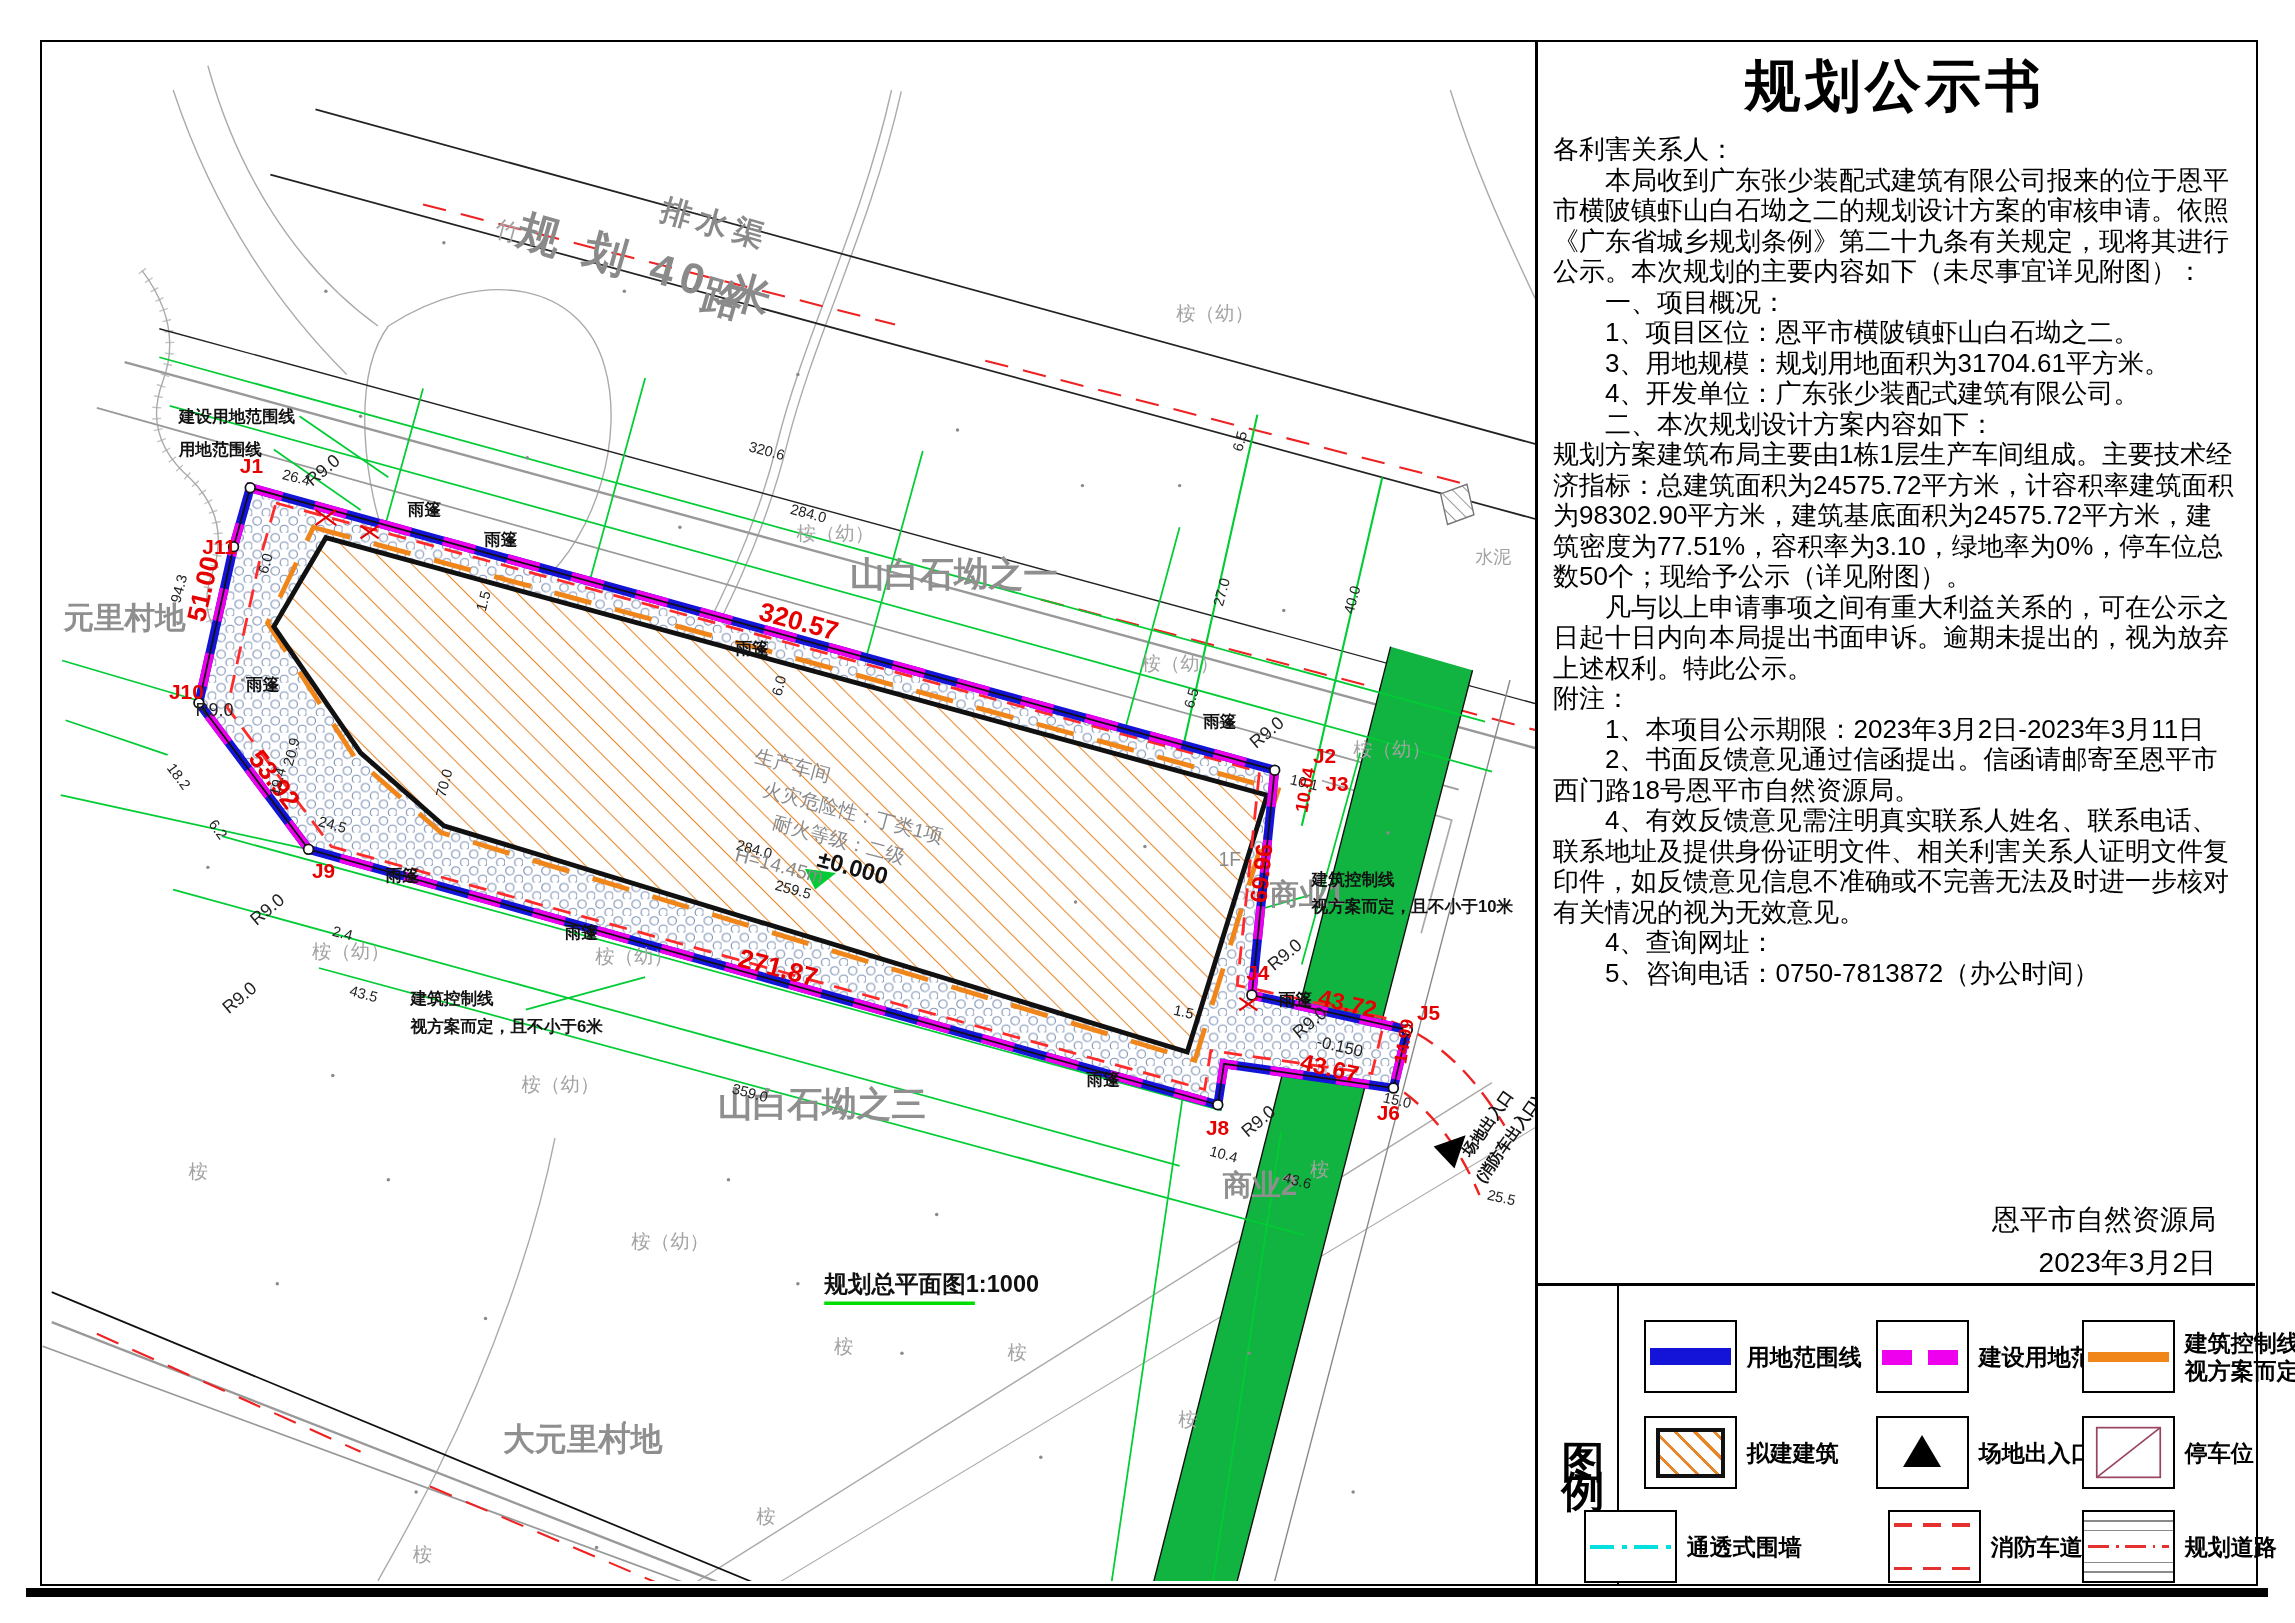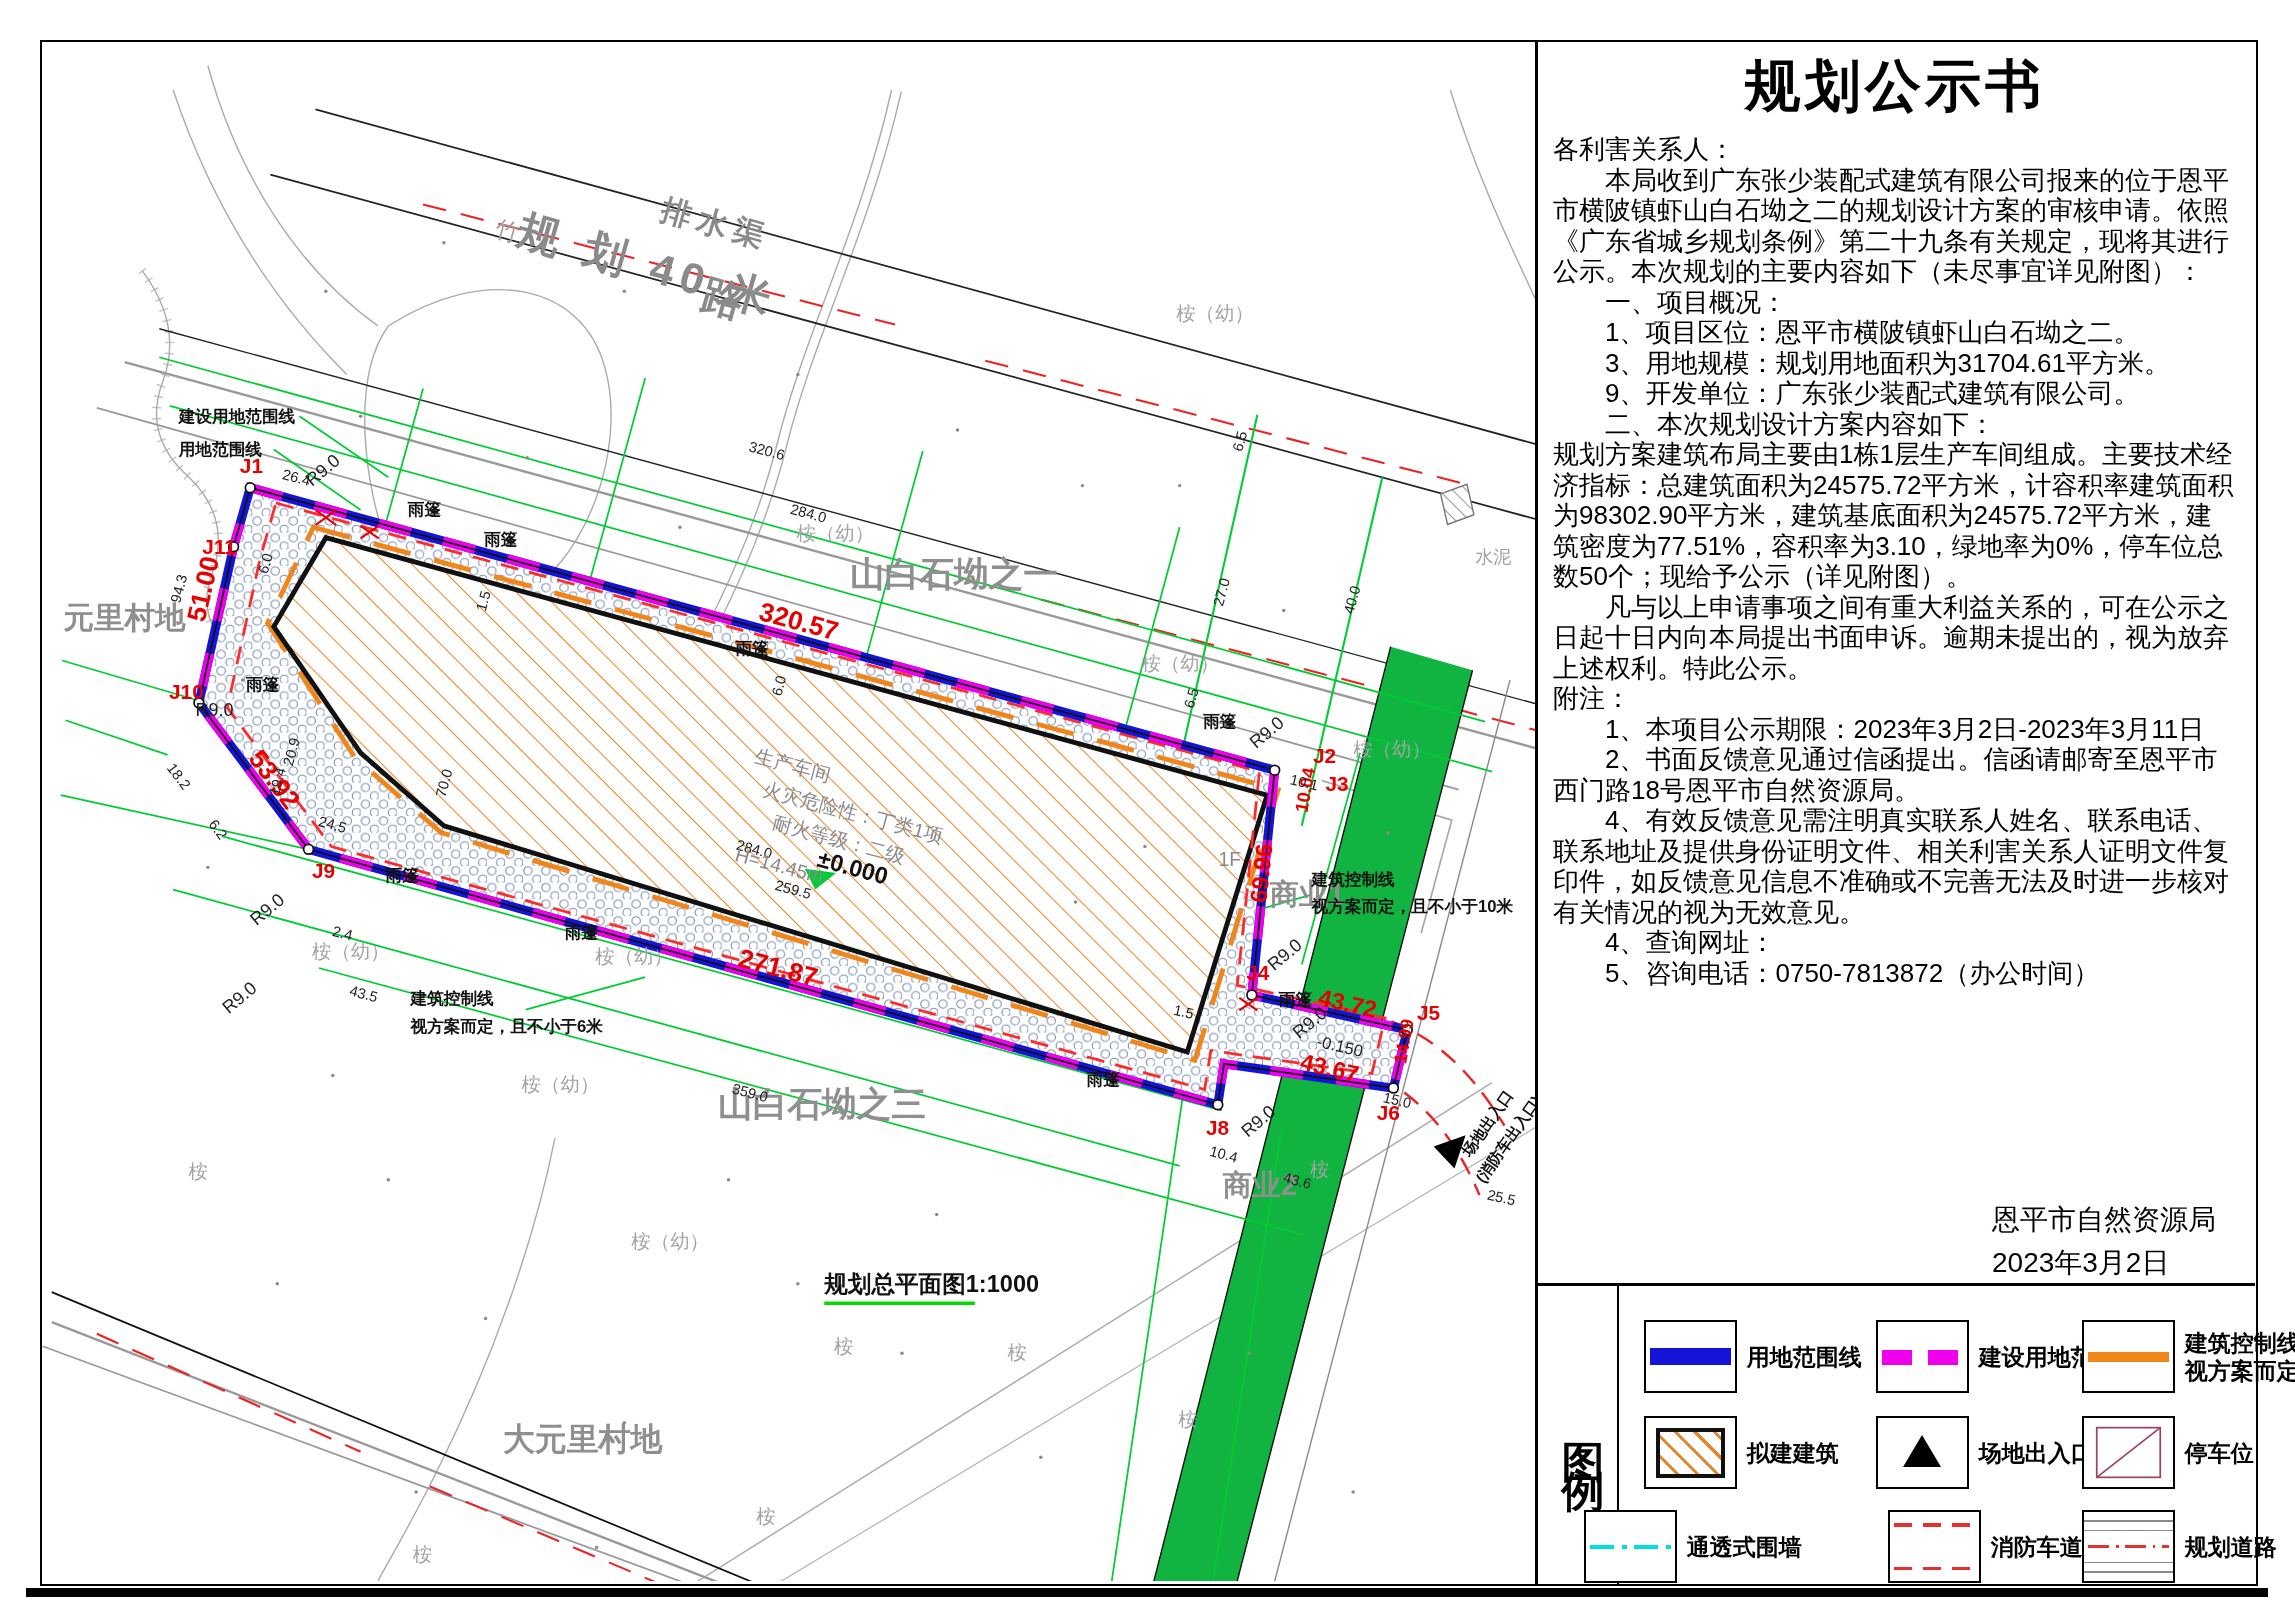--- a/index.html
+++ b/index.html
@@ -12,21 +12,21 @@
   #divider-h{left:1537px;top:1283px;width:718px;height:2.8px;background:#000;}
   #legend-divider{left:1617px;top:1286px;width:2.1px;height:298px;background:#000;}
   
   #doc-panel{left:1553px;top:49px;width:684px;height:1229px;}
   #doc-title{width:100%;text-align:center;font-size:56px;font-weight:bold;color:#000;letter-spacing:4.2px;}
   #doc-no{width:100%;text-align:right;font-size:25px;color:#000;margin-top:19.4px;padding-right:7px;box-sizing:border-box;}
   #doc-body{margin-top:9px;font-size:26px;line-height:30.5px;color:#000;}
   #doc-body p{margin:0;}
   #doc-body p.ind{text-indent:2em;}
   #doc-body p.url{letter-spacing:0px;}
-  #doc-sign{position:absolute;right:21px;top:1149px;text-align:left;font-size:28px;line-height:43px;color:#000;}
+  #doc-sign{position:absolute;right:21px;top:1149px;text-align:right;font-size:28px;line-height:43px;color:#000;}
   
   #legend-title{left:1549px;top:1322px;width:64px;height:229px;writing-mode:vertical-rl;text-orientation:upright;font-size:43px;font-weight:bold;color:#000;letter-spacing:28px;text-align:center;}
   .lg-cell{position:absolute;display:flex;align-items:center;}
   .lg-swatch{width:89px;height:69px;border:2.1px solid #000;background:#fff;position:relative;flex:none;overflow:hidden;}
   .lg-label{font-size:23px;font-weight:bold;color:#000;margin-left:9.7px;line-height:28px;}
   .lg-label.wrap{width:149px;}
   .bar{position:absolute;left:4.2px;right:4.2px;}
   .bar-blue{top:26px;height:16.7px;background:#1414d8;}
   .bar-mag{top:28px;height:15.3px;background:repeating-linear-gradient(90deg,#ee00ee 0 30.5px,transparent 30.5px 46px);}
   .bar-or{top:30px;height:10.4px;background:#f08519;}
@@ -331,21 +331,21 @@
 <div class="abs" id="legend-divider"></div>
 
 <div class="abs" id="doc-panel">
   <div id="doc-title">规划公示书</div>
   <div id="doc-body">
       <p class="">各利害关系人：</p>
       <p class="ind">本局收到广东张少装配式建筑有限公司报来的位于恩平市横陂镇虾山白石坳之二的规划设计方案的审核申请。依照《广东省城乡规划条例》第二十九条有关规定，现将其进行公示。本次规划的主要内容如下（未尽事宜详见附图）：</p>
       <p class="ind">一、项目概况：</p>
       <p class="ind">1、项目区位：恩平市横陂镇虾山白石坳之二。</p>
       <p class="ind">3、用地规模：规划用地面积为31704.61平方米。</p>
-      <p class="ind">9、开发单位：广东张少装配式建筑有限公司。</p>
+      <p class="ind">4、开发单位：广东张少装配式建筑有限公司。</p>
       <p class="ind">二、本次规划设计方案内容如下：</p>
       <p class="">规划方案建筑布局主要由1栋1层生产车间组成。主要技术经济指标：总建筑面积为24575.72平方米，计容积率建筑面积为98302.90平方米，建筑基底面积为24575.72平方米，建筑密度为77.51%，容积率为3.10，绿地率为0%，停车位总数50个；现给予公示（详见附图）。</p>
       <p class="ind">凡与以上申请事项之间有重大利益关系的，可在公示之日起十日内向本局提出书面申诉。逾期未提出的，视为放弃上述权利。特此公示。</p>
       <p class="">附注：</p>
       <p class="ind">1、本项目公示期限：2023年3月2日-2023年3月11日</p>
       <p class="ind">2、书面反馈意见通过信函提出。信函请邮寄至恩平市西门路18号恩平市自然资源局。</p>
       <p class="ind">4、有效反馈意见需注明真实联系人姓名、联系电话、联系地址及提供身份证明文件、相关利害关系人证明文件复印件，如反馈意见信息不准确或不完善无法及时进一步核对有关情况的视为无效意见。</p>
       <p class="ind">4、查询网址：</p>
       <p class="ind">5、咨询电话：0750-7813872（办公时间）</p>
     </div>

